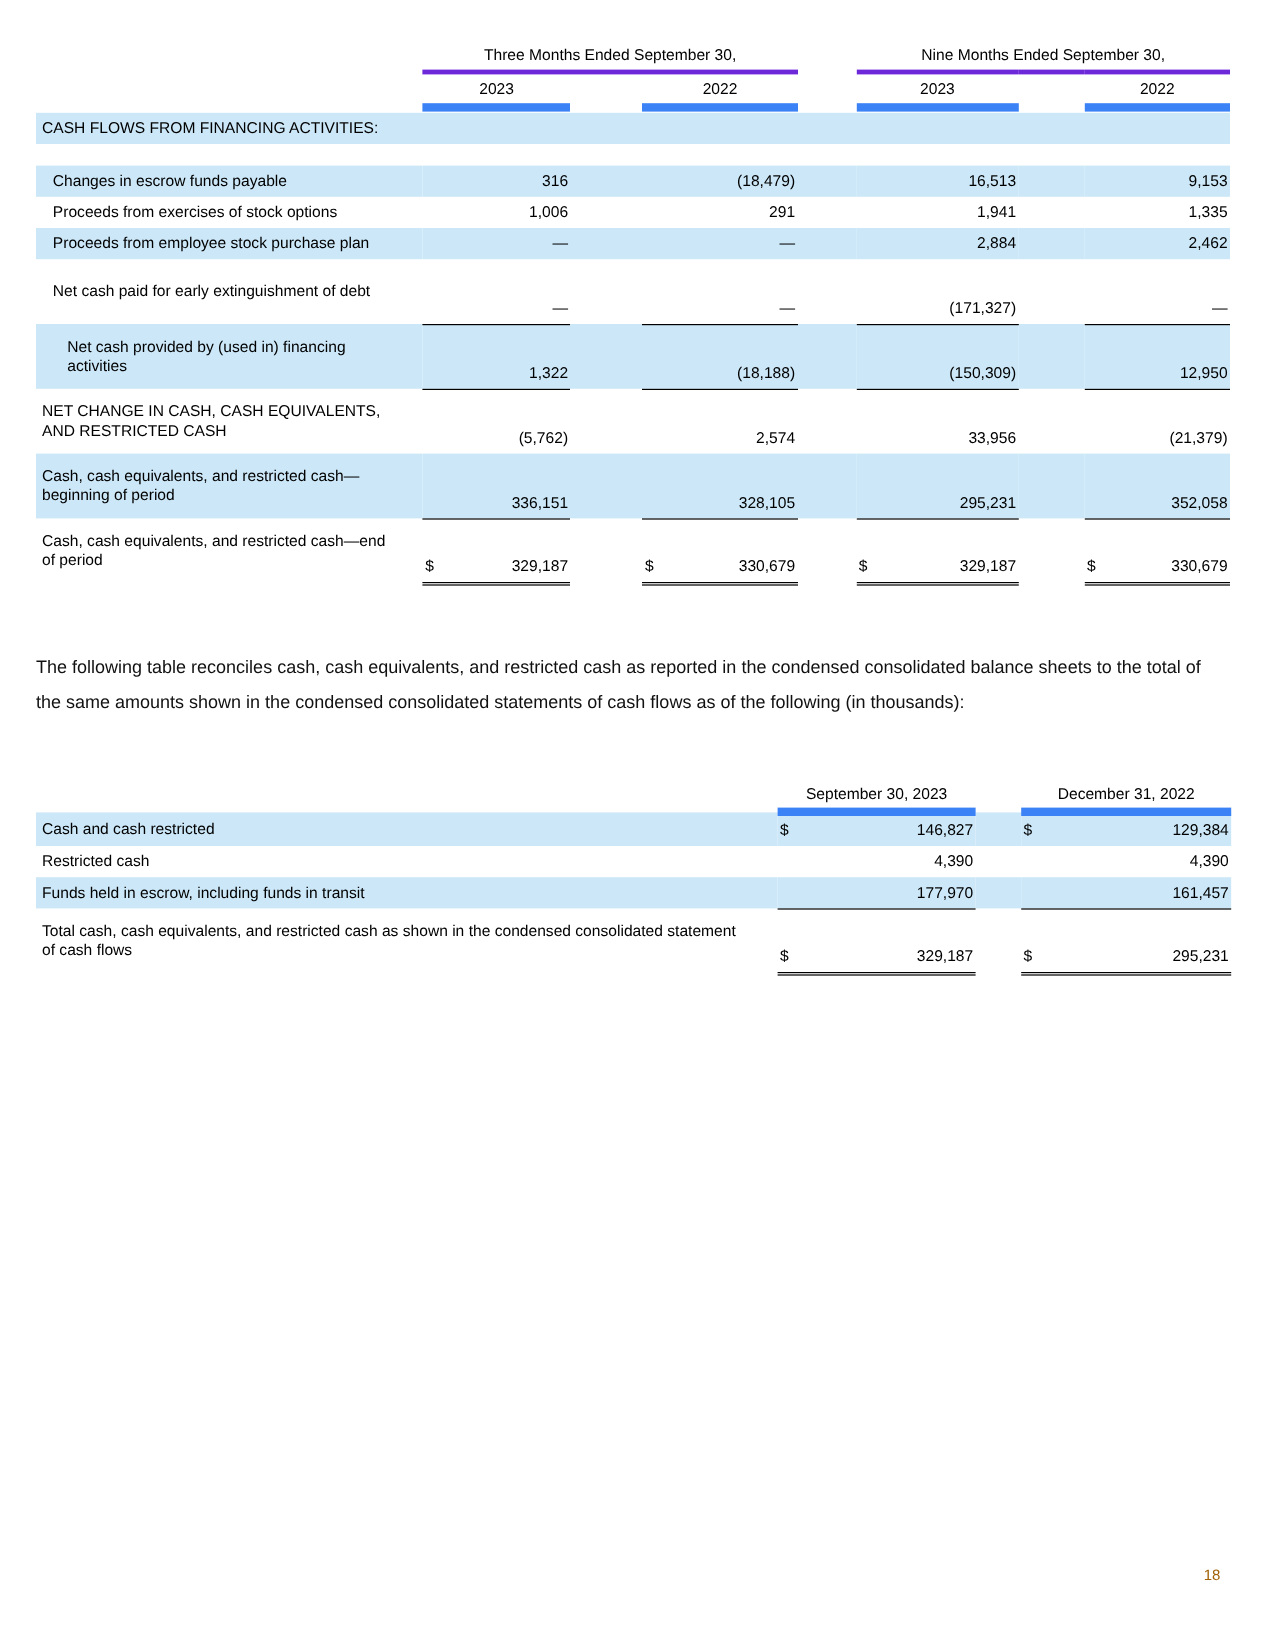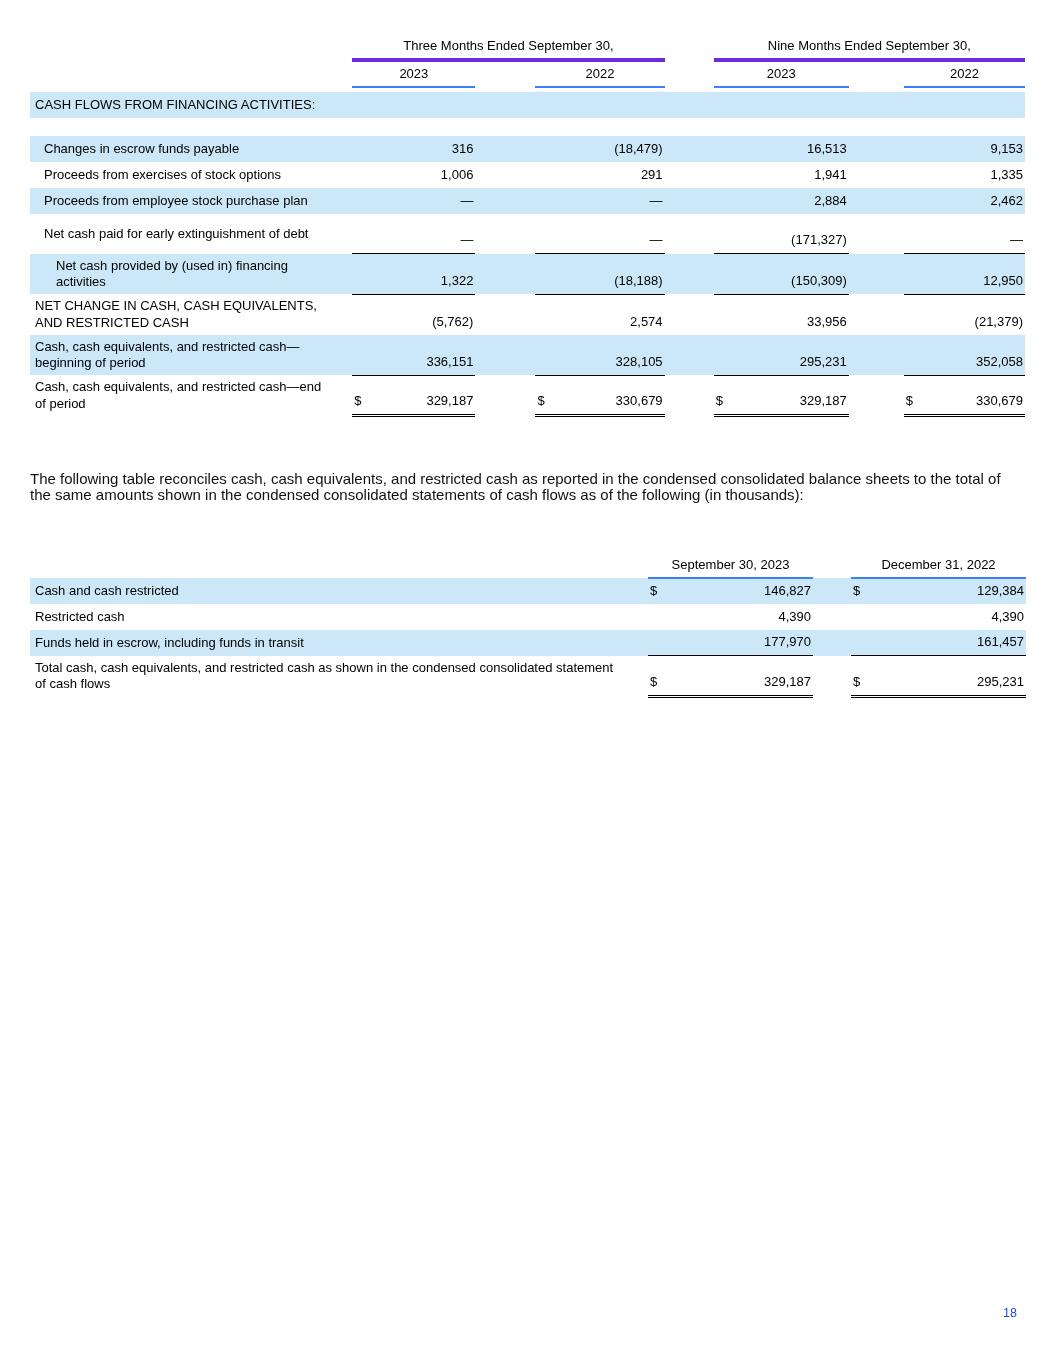--- a/index.html
+++ b/index.html
@@ -18,67 +18,67 @@
     overflow: hidden;
   }
 
   table { border-collapse: collapse; table-layout: fixed; font-size: 13px; }
   #t1 { width: 995px; }
   #t2 { width: 996px; }
   td { padding: 0; vertical-align: bottom; line-height: 1.25; }
 
   tr.sh  { background: #cce8f8; }
   tr.r1  { height: 26px; padding-left: 12px; }
-  tr.r2  { height: 40px; }
+  tr.r2  { height: 54px; }
   tr.sp18 { height: 18px; }
   tr.sp5  { height: 5px; }
 
   td.lbl {
     vertical-align: middle;
     padding: 4px 6px 4px 14px;
     text-align: left;
   }
   td.lbl.ind { padding-left: 26px; }
   td.sect { vertical-align: middle; padding: 5px 4px 5px 5px; }
 
   td.gh {
     text-align: center;
     border-bottom: 4px solid #6d28d9;
     padding-bottom: 4px;
     vertical-align: bottom;
   }
   td.yh {
     text-align: center;
-    border-bottom: 2px solid #3b82f6;
+    border-bottom: 7px solid #3b82f6;
     padding: 4px 0 3px 0;
     vertical-align: bottom;
   }
 
   td.v { text-align: right; padding: 4px 2px 5px 0; }
   td.v .cf { display: flex; justify-content: space-between; align-items: flex-end; }
   td.v .ds { text-align: left; padding-left: 2px; }
   td.bb { border-bottom: 1px solid #000; }
   td.db { border-bottom: 3px double #000; }
 
   .para {
     width: 995px;
     margin-top: 54px;
     font-size: 15px;
-    line-height: 16px;
+    line-height: 29px;
     color: #111111;
   }
 
   .t2wrap { margin-top: 50px; }
 
   .pagenum {
     position: absolute;
     right: 38px;
     top: 1306px;
     font-size: 12.5px;
-    color: #1d4ed8;
+    color: #a16207;
   }
 </style>
 </head>
 <body>
 
 <div class="page">
 
   <table id="t1">
     <colgroup>
       <col style="width:300px">

